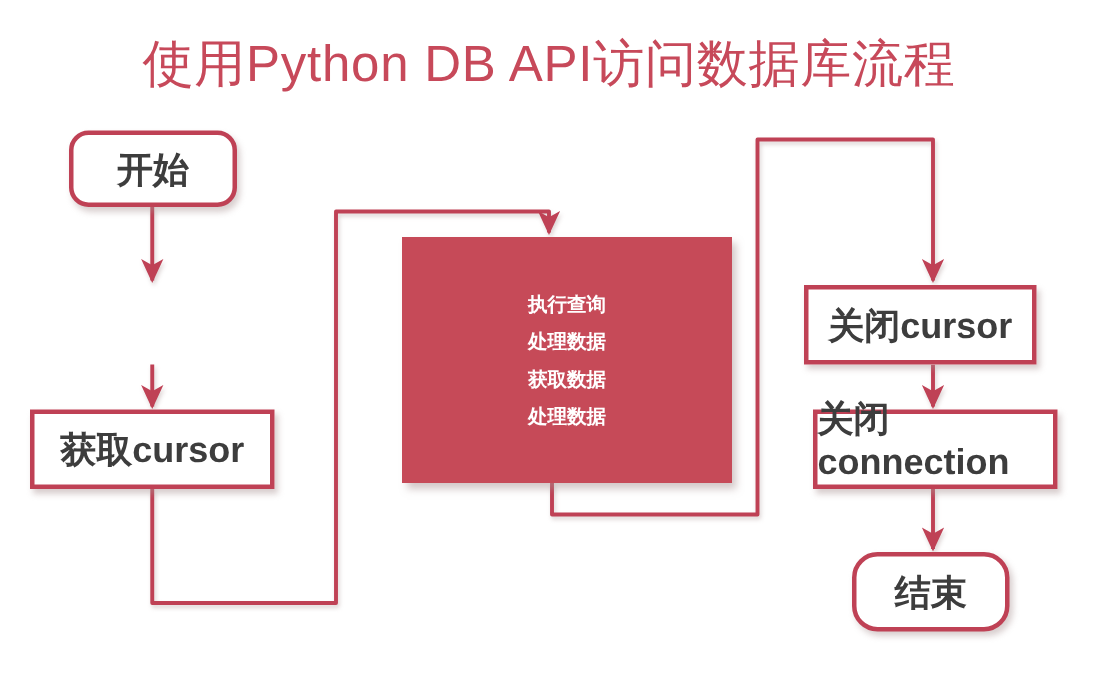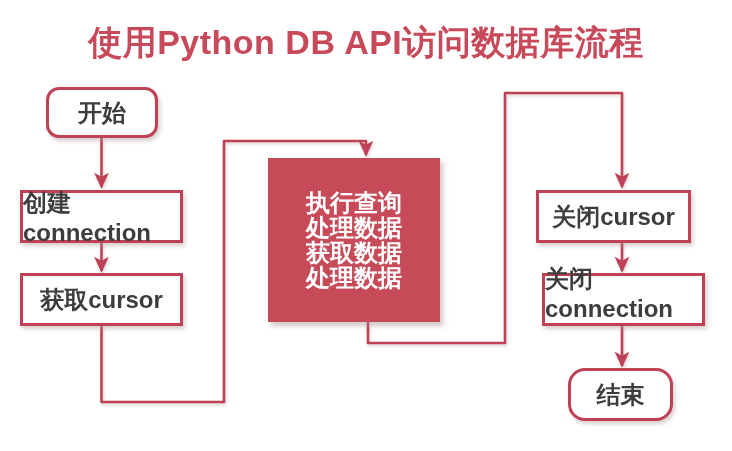--- a/index.html
+++ b/index.html
@@ -19,46 +19,46 @@
     background: #ffffff;
     overflow: hidden;
   }
   .title {
     position: absolute;
     top: 20px;
     left: 0;
     width: 100%;
     text-align: center;
     font-size: 34px;
-    font-weight: 700;
+    font-weight: 400;
     letter-spacing: 0.5px;
     color: var(--title-color);
   }
   .node {
     position: absolute;
     display: flex;
     align-items: center;
     justify-content: center;
     background: #ffffff;
     border: 3px solid var(--accent);
     color: var(--text-dark);
     font-size: 24px;
     font-weight: 700;
     box-shadow: 2px 3px 4px rgba(168, 146, 146, 0.45);
   }
   .rounded { border-radius: 13px; }
   .n-start            { left: 46px;  top: 87px;  width: 112px; height: 51px; }
   .n-create-connection{ left: 20px;  top: 190px; width: 163px; height: 53px; }
   .n-get-cursor       { left: 20px;  top: 273px; width: 163px; height: 53px; }
   .n-execute          {
-    left: 268px; top: 158px; width: 172px; height: 164px;
+    left: 268px; top: 158px; width: 220px; height: 164px;
     background: var(--box-fill);
     border: none;
     color: var(--box-text-light);
-    font-size: 24px;
+    font-size: 13px;
     line-height: 25px;
     text-align: center;
     box-shadow: 3px 4px 5px rgba(168, 146, 146, 0.5);
   }
   .n-execute .line { display: block; }
   .n-close-cursor     { left: 536px; top: 190px; width: 155px; height: 53px; }
   .n-close-connection { left: 542px; top: 273px; width: 163px; height: 53px; align-items: flex-end; }
   .n-end              { left: 568px; top: 368px; width: 105px; height: 53px; border-radius: 17px; }
   svg.connectors {
     position: absolute;
@@ -93,23 +93,20 @@
     <path class="edge" d="M101.5 326 V402 H224 V141 H366 V155" marker-end="url(#arrowhead)"></path>
     <path class="edge" d="M368 322 V343 H505 V93 H622 V187" marker-end="url(#arrowhead)"></path>
     <path class="edge" d="M622 243 V271" marker-end="url(#arrowhead)"></path>
     <path class="edge" d="M622 326 V366" marker-end="url(#arrowhead)"></path>
   </svg>
 
   <div class="node rounded n-start">
     <span>开始</span>
   </div>
 
-  <div class="node n-create-connection">
-    <span>创建connection</span>
-  </div>
 
   <div class="node n-get-cursor">
     <span>获取cursor</span>
   </div>
 
   <div class="node n-execute">
     <div>
       <span class="line">执行查询</span>
       <span class="line">处理数据</span>
       <span class="line">获取数据</span>

